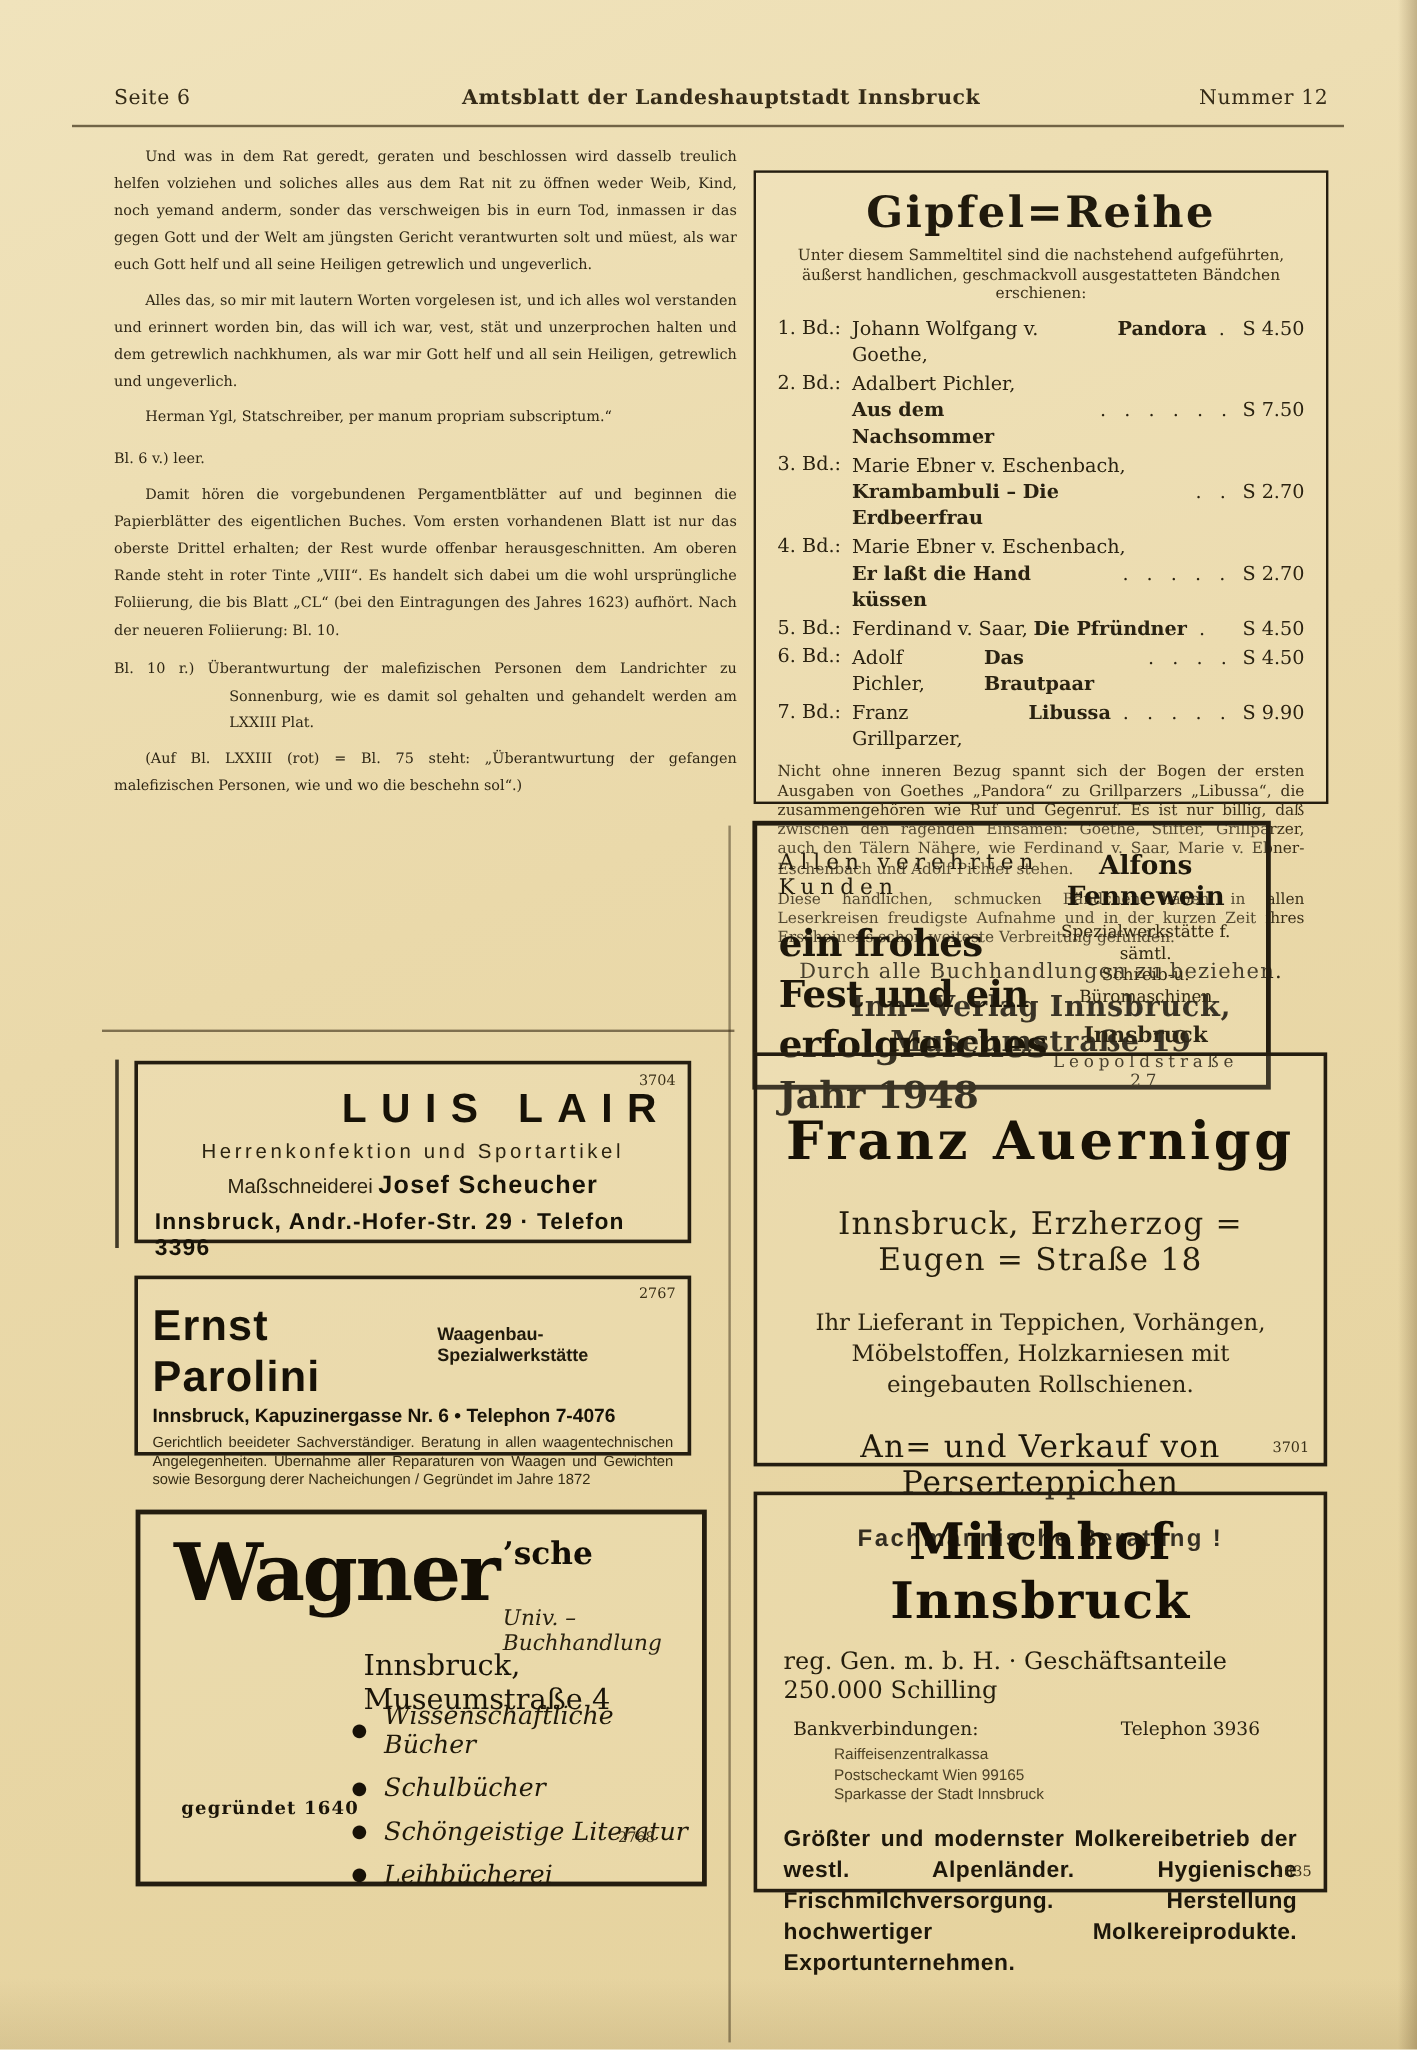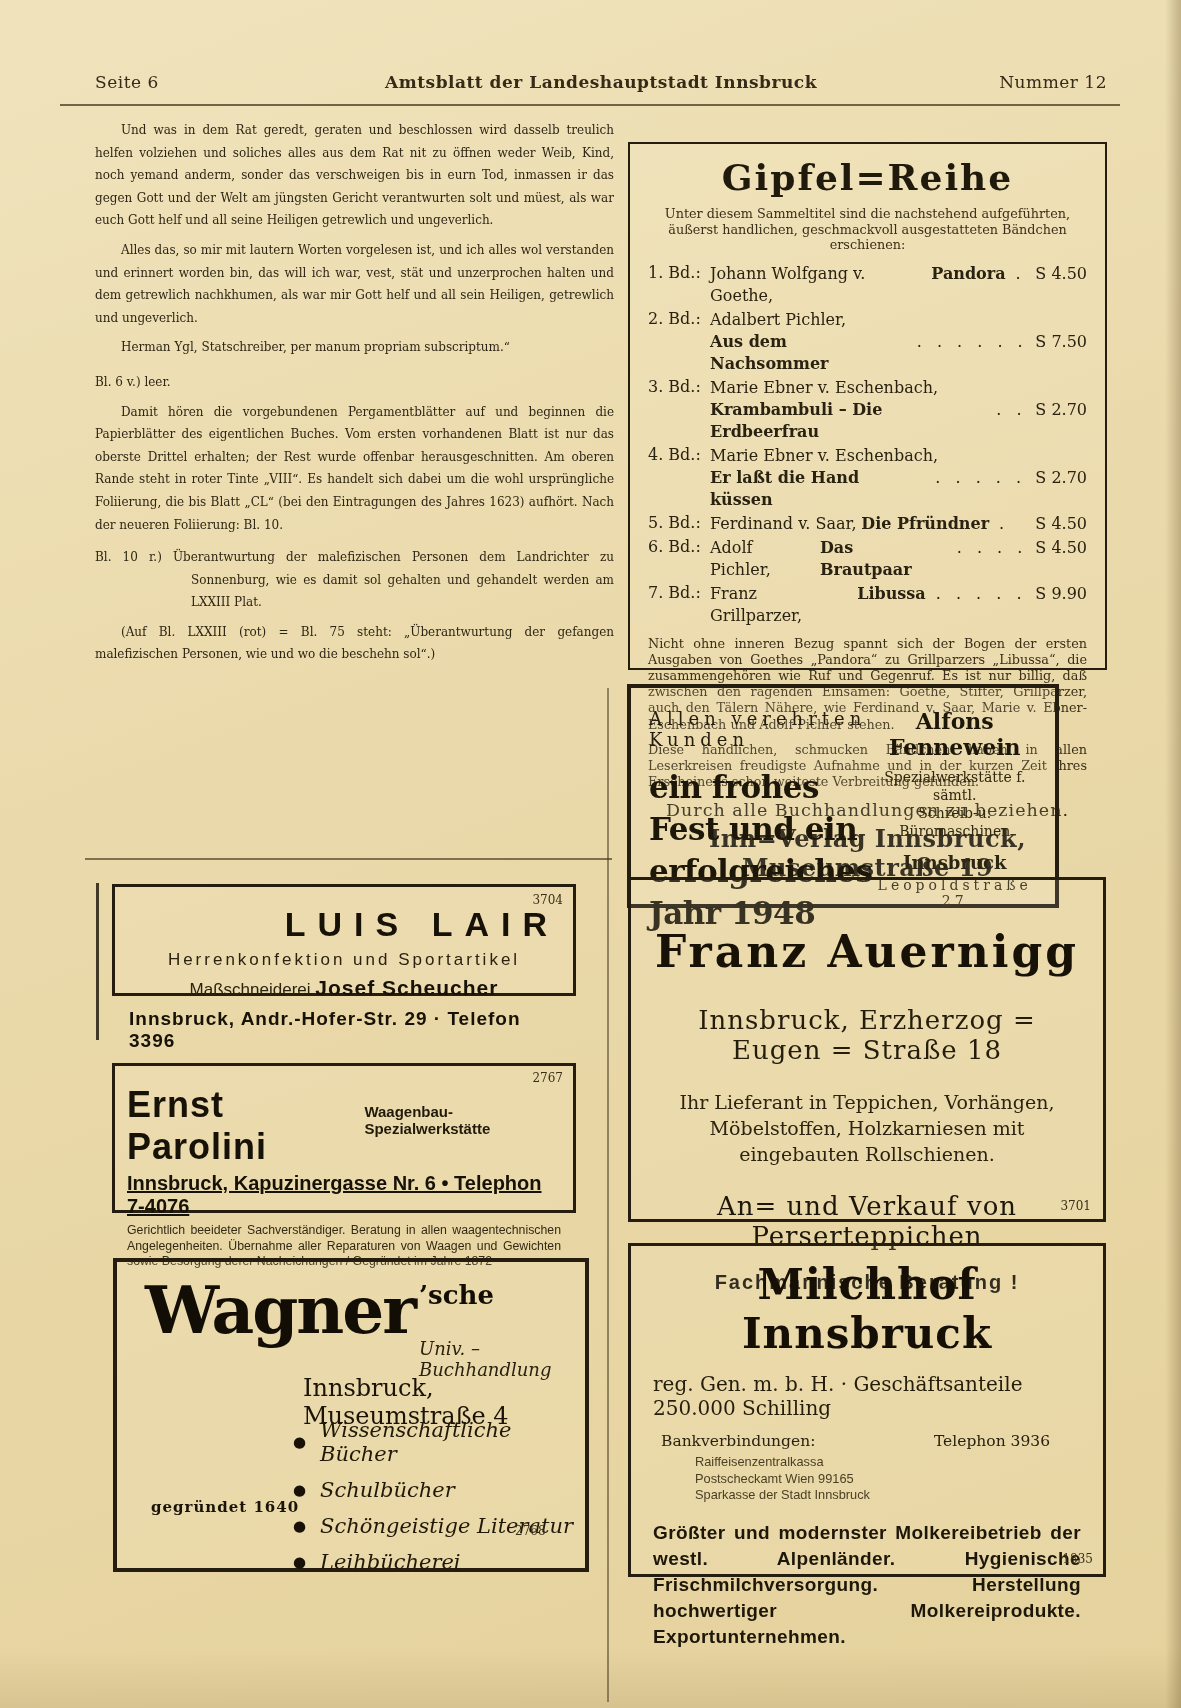--- a/index.html
+++ b/index.html
@@ -72,33 +72,33 @@
   .f-sub{font-size:14px;line-height:18px;color:#30270f;}
   .f-city{font-size:18px;font-weight:700;margin-top:12px;}
   .f-street{font-size:14px;letter-spacing:4px;margin-top:4px;}
 
   
   .rule-leftcol{top:858px;left:85px;width:527px;height:2px;background:#45381e;opacity:.65;}
   .vsep{top:688px;left:607px;width:2px;height:1014px;background:#3c301a;opacity:.5;}
   .lmargin{top:883px;left:96px;width:3px;height:157px;background:#241d10;opacity:.85;}
 
   
-  .lair{top:884px;left:112px;width:464px;height:112px;padding:4px 14px;font-family:"Liberation Sans",sans-serif;}
+  .lair{top:884px;left:112px;width:464px;height:152px;padding:4px 14px;font-family:"Liberation Sans",sans-serif;}
   .l-name{text-align:right;font-size:34px;font-weight:700;letter-spacing:12px;margin-top:14px;color:#171207;}
   .l-line1{text-align:center;font-size:17px;letter-spacing:3px;margin-top:6px;color:#2b2310;}
   .l-line2{text-align:center;font-size:17px;margin-top:6px;color:#2b2310;}
   .l-line2 b{font-size:21px;letter-spacing:1px;color:#171207;}
   .l-addr{font-size:19px;font-weight:700;margin-top:8px;letter-spacing:1px;color:#171207;}
 
   
   .parolini{top:1063px;left:112px;width:464px;height:150px;padding:2px 12px;font-family:"Liberation Sans",sans-serif;}
   .p-row{display:flex;align-items:baseline;margin-top:16px;}
   .p-name{font-size:36px;font-weight:700;letter-spacing:1px;color:#171207;}
   .p-tag{font-size:15px;font-weight:700;margin-left:10px;color:#201a0b;}
-  .p-addr{font-size:20px;font-weight:700;margin-top:4px;color:#171207;text-decoration:underline;}
+  .p-addr{font-size:16px;font-weight:700;margin-top:4px;color:#171207;}
   .p-small{font-size:12.3px;line-height:15.5px;margin-top:5px;text-align:justify;color:#332a13;}
 
   
   .auernigg{top:877px;left:628px;width:478px;height:345px;padding:8px 20px;}
   .a-name{text-align:center;font-size:44px;font-weight:700;letter-spacing:3px;margin-top:38px;color:#181206;}
   .a-addr{text-align:center;font-size:26px;margin-top:28px;letter-spacing:1px;color:#241d0c;}
   .a-body{text-align:center;font-size:19px;line-height:26px;margin-top:24px;color:#2c2310;}
   .a-line{text-align:center;font-size:26px;margin-top:24px;letter-spacing:1px;color:#1d170a;}
   .a-bold{text-align:center;font-size:20px;font-weight:700;margin-top:20px;letter-spacing:2px;
           font-family:"Liberation Sans",sans-serif;color:#171207;}

